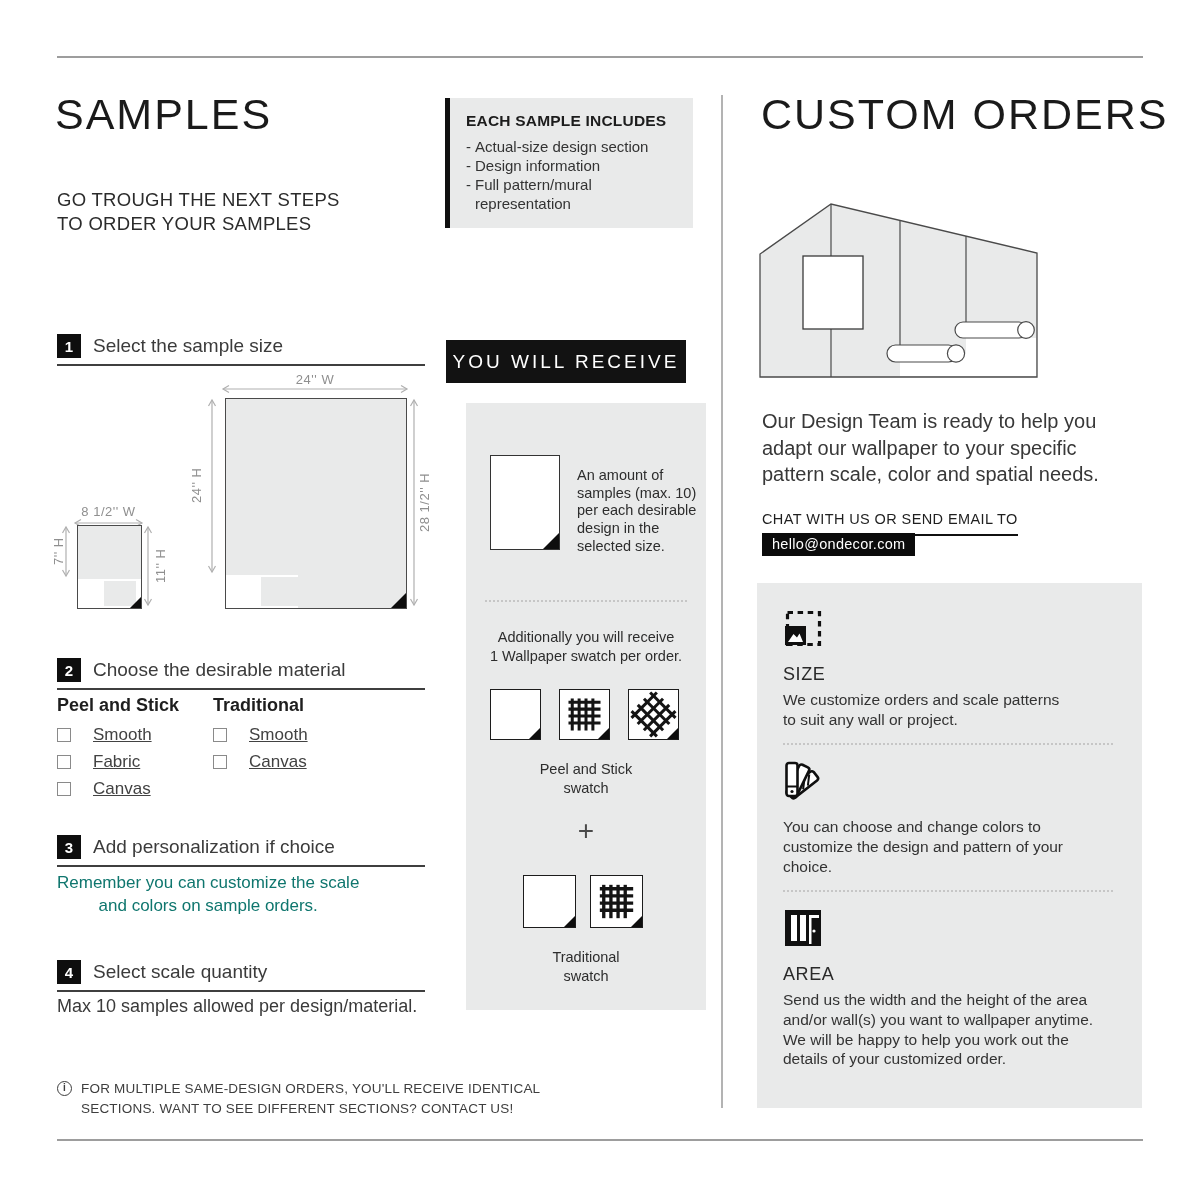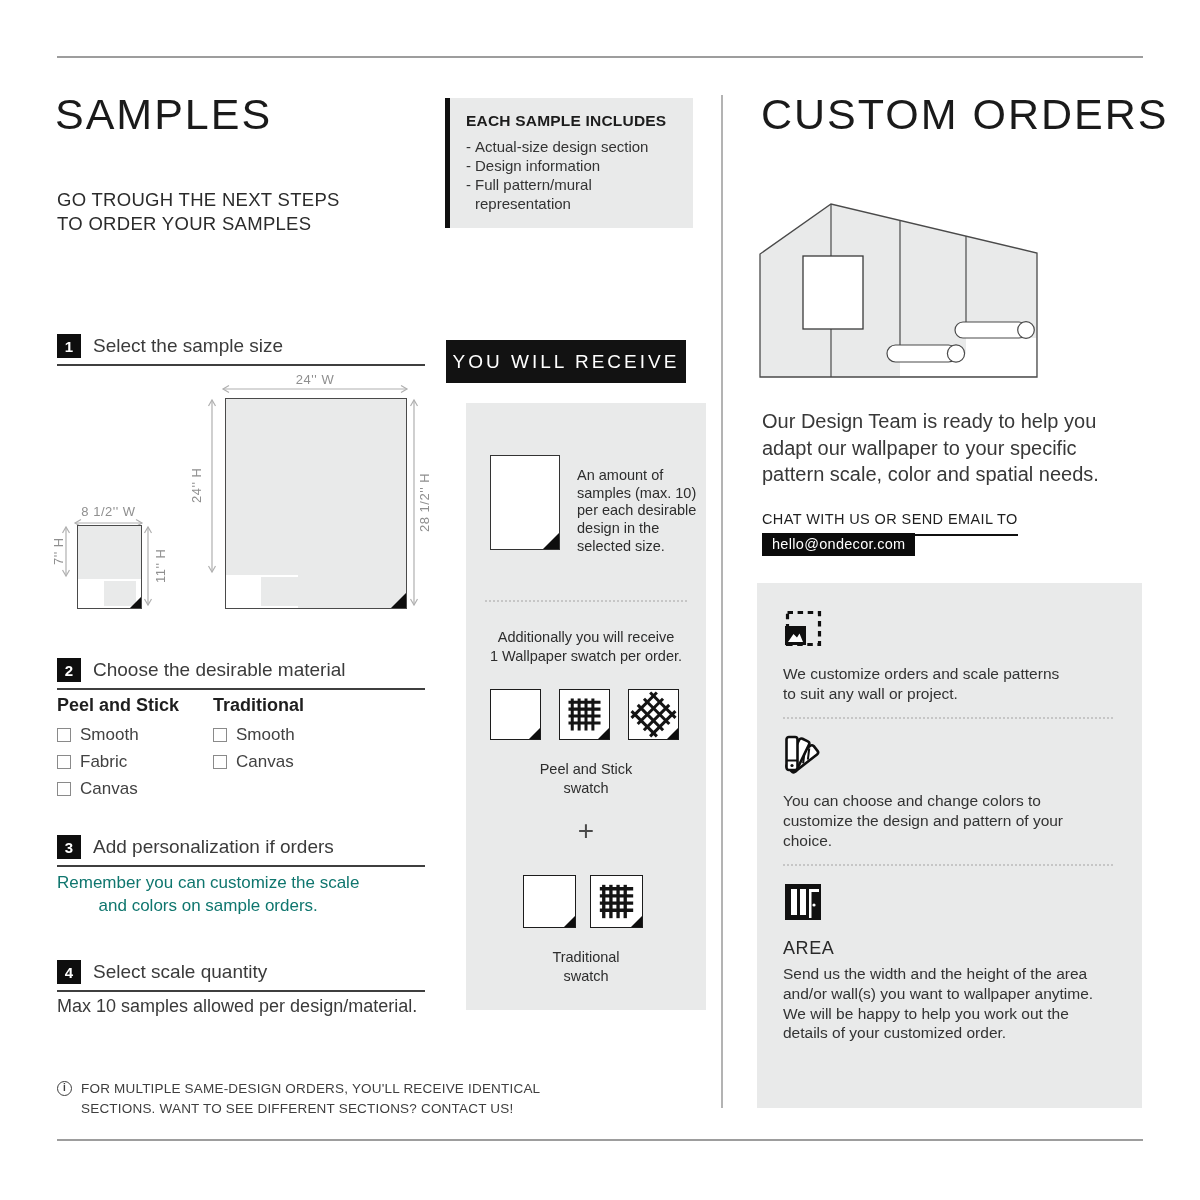--- a/index.html
+++ b/index.html
@@ -55,21 +55,21 @@
   #lab-11h { left:96px;  top:155px; height:82px; }
   .arrow { position:absolute; }
   #arr-24w{ left:164px; top:14px; } #arr-8w{ left:16px; top:148px; }
   #arr-24h{ left:150px; top:28px; } #arr-28h{ left:352px; top:28px; }
   #arr-7h { left:4px;  top:155px; } #arr-11h{ left:86px; top:155px; }
 
   
   #materials { left:57px; top:695px; display:flex; }
   #mat-col1 { width:156px; } #mat-col2 { width:140px; }
   .mat-title { font-size:18px; font-weight:700; color:#1e1e1e; margin-bottom:9px; }
-  .opt { display:flex; align-items:center; gap:9px; font-size:17px; color:#424242; margin-bottom:7px; }
+  .opt { display:flex; align-items:center; gap:22px; font-size:17px; color:#424242; margin-bottom:7px;text-decoration:underline; }
   .cb { width:12px; height:12px; border:1.5px solid #8a8a8a; flex:none; background:#fff; }
 
   #step3-body { left:57px; top:872px; font-size:17px; color:#0f766e; line-height:1.35;text-align:center; }
   #step4-body { left:57px; top:996px; font-size:18px; color:#3a3a3a; }
 
   #footnote { left:57px; top:1079px; width:490px; display:flex; gap:9px; font-size:13.5px;
               color:#3e3e3e; line-height:1.45; letter-spacing:.2px; }
   .info-circle { width:13px; height:13px; border:1.4px solid #3e3e3e; border-radius:50%;
                  font-size:10px; font-weight:700; display:flex; align-items:center; justify-content:center;
                  flex:none; margin-top:2px; }
@@ -209,21 +209,21 @@
       </div>
       <div class="opt" data-name="material-option-canvas">
         <span class="cb" data-name="checkbox-icon"></span>
         <span data-name="option-label">Canvas</span>
       </div>
     </div>
   </div>
 
   <div class="step" id="step3" data-name="step-3-header">
     <span class="stepnum" data-name="step-3-number">3</span>
-    <span class="steplabel" data-name="step-3-label">Add personalization if orders</span>
+    <span class="steplabel" data-name="step-3-label">Add personalization if choice</span>
   </div>
   <div class="abs pre" id="step3-body" data-name="step-3-body">Remember you can customize the scale
 and colors on sample orders.</div>
 
   <div class="step" id="step4" data-name="step-4-header">
     <span class="stepnum" data-name="step-4-number">4</span>
     <span class="steplabel" data-name="step-4-label">Select scale quantity</span>
   </div>
   <div class="abs" id="step4-body" data-name="step-4-body">Max 10 samples allowed per design/material.</div>
 
@@ -354,20 +354,21 @@
   <div class="abs" id="chat-label" data-name="chat-label">CHAT WITH US OR SEND EMAIL TO</div>
   <div class="abs" id="email-box" data-name="email-box">hello@ondecor.com</div>
 
   <div class="abs" id="features-panel" data-name="custom-features-panel">
 
     <svg class="f-icon" data-name="size-icon" width="40" height="40" viewBox="0 0 40 40">
       <rect x="4.5" y="4.5" width="32" height="32" fill="none" stroke="#101010" stroke-width="3.2" stroke-dasharray="5.5 4.6"></rect>
       <rect x="2" y="18" width="21" height="19" fill="#101010"></rect>
       <polygon points="5,34 10.5,26 14,29.5 16.5,25.5 20,34" fill="#fff"></polygon>
     </svg>
+    <div class="f-name" data-name="feature-name-size">SIZE</div>
     <div class="f-desc pre" data-name="feature-desc-size">We customize orders and scale patterns
 to suit any wall or project.</div>
 
     <div class="dotted f-div" data-name="dotted-divider"></div>
 
     <svg class="f-icon" data-name="color-swatches-icon" width="42" height="40" viewBox="0 0 42 40">
       <g fill="#fff" stroke="#101010" stroke-width="2.6" stroke-linejoin="round">
         <g transform="rotate(52 9 32)">
           <rect x="3.5" y="2" width="11" height="33" rx="2.5"></rect>
           <line x1="5" y1="7" x2="13" y2="15" stroke-width="2"></line>

